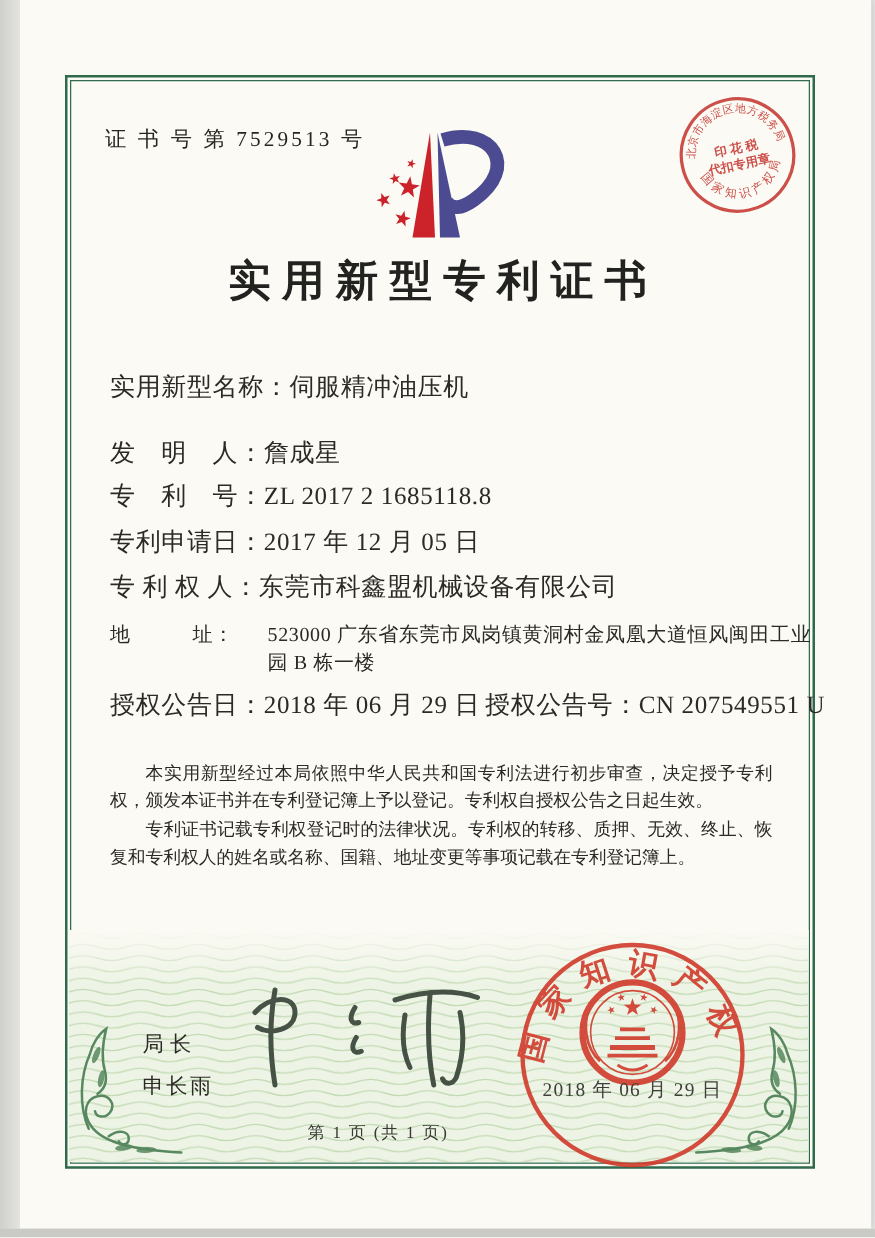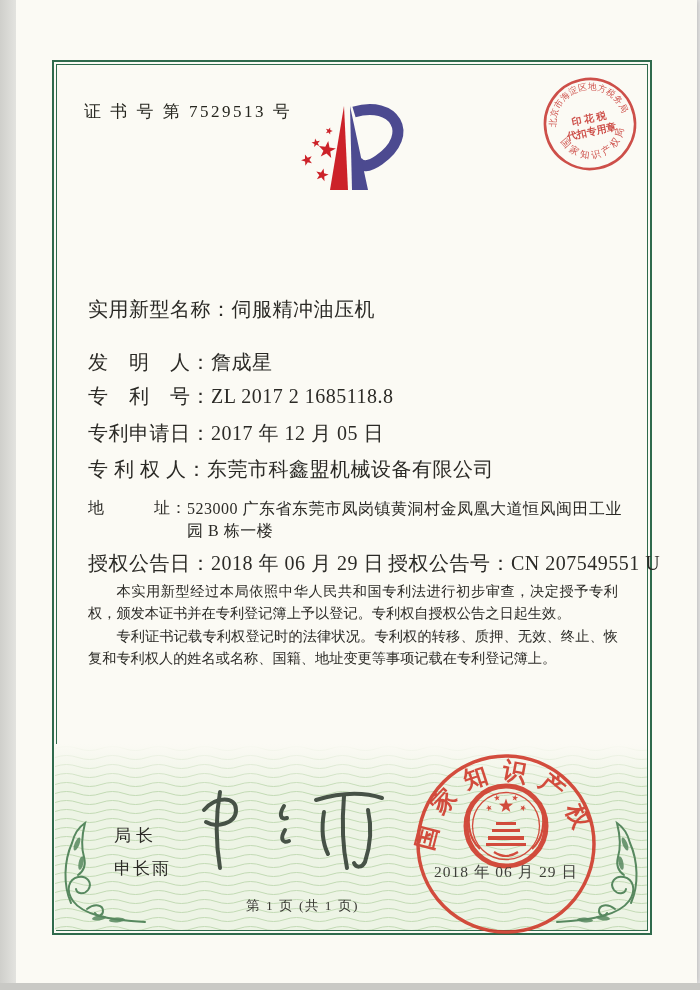--- a/index.html
+++ b/index.html
@@ -9,23 +9,23 @@
         box-shadow:0 0 6px rgba(0,0,0,.25);}
   .frame-outer{position:absolute;left:52px;top:60px;width:596px;height:871px;
         border:2px solid #2f6a4c;}
   .frame-inner{position:absolute;left:2px;top:2px;right:2px;bottom:2px;border:1px solid #2f6a4c;}
   .cert-no{position:absolute;left:84px;top:100px;font-size:17px;letter-spacing:2.5px;color:#26261f;}
   .logo{position:absolute;left:278px;top:98px;}
   .title{position:absolute;left:52px;top:202px;width:596px;text-align:center;
         font-size:34px;font-weight:bold;letter-spacing:9px;text-indent:9px;color:#222220;}
   .frow{position:absolute;left:88px;font-size:20px;letter-spacing:.5px;color:#2b2a26;white-space:nowrap;}
   .frow .lbl{display:inline-block;}
-  .addr-row{position:absolute;left:88px;display:flex;font-size:16px;letter-spacing:.5px;color:#2b2a26;}
+  .addr-row{position:absolute;left:88px;display:flex;font-size:16px;letter-spacing:.5px;color:#2b2a26;gap:27px;}
   .addr-row .val{width:438px;line-height:22px;}
-  .paras{position:absolute;left:88px;top:580px;width:530px;font-size:14.2px;
+  .paras{position:absolute;left:88px;top:608px;width:530px;font-size:14.2px;
         line-height:22.4px;text-align:justify;color:#2b2a26;}
   .paras p{margin:0;text-indent:2em;}
   .band{position:absolute;left:55px;top:744px;width:592px;height:186px;overflow:hidden;}
   .band .fade{position:absolute;left:0;top:0;width:100%;height:44px;
         background:linear-gradient(#fbfaf4,rgba(251,250,244,0));}
   .flourish{position:absolute;bottom:3px;}
   .flourish.left{left:2px;}
   .flourish.right{right:2px;transform:scaleX(-1);}
   .director-title{position:absolute;left:114px;top:824px;font-size:17px;letter-spacing:5px;color:#2b2a26;}
   .director-name{position:absolute;left:114px;top:857px;font-size:17px;letter-spacing:2px;color:#2b2a26;text-align:center;}
@@ -76,20 +76,21 @@
     <text font-size="8.8" letter-spacing="0.3" fill="#c73832">
       <textPath href="#arcTop" startOffset="1">北京市海淀区地方税务局</textPath>
     </text>
     <text font-size="9.5" letter-spacing="2.8" fill="#c73832">
       <textPath href="#arcBot" startOffset="1">国家知识产权局</textPath>
     </text>
     <text x="52" y="50" text-anchor="middle" font-size="10" font-weight="bold" fill="#c73832">印 花 税</text>
     <text x="52" y="63" text-anchor="middle" font-size="10" font-weight="bold" fill="#c73832">代扣专用章</text>
   </svg>
 
+  <div class="title">实用新型专利证书</div>
 
   <div class="frow" style="top:296px">
     <span class="lbl">实用新型名称：</span><span>伺服精冲油压机</span>
   </div>
   <div class="frow" style="top:349px">
     <span class="lbl">发　明　人：</span><span>詹成星</span>
   </div>
   <div class="frow" style="top:383px">
     <span class="lbl">专　利　号：</span><span>ZL 2017 2 1685118.8</span>
   </div>

